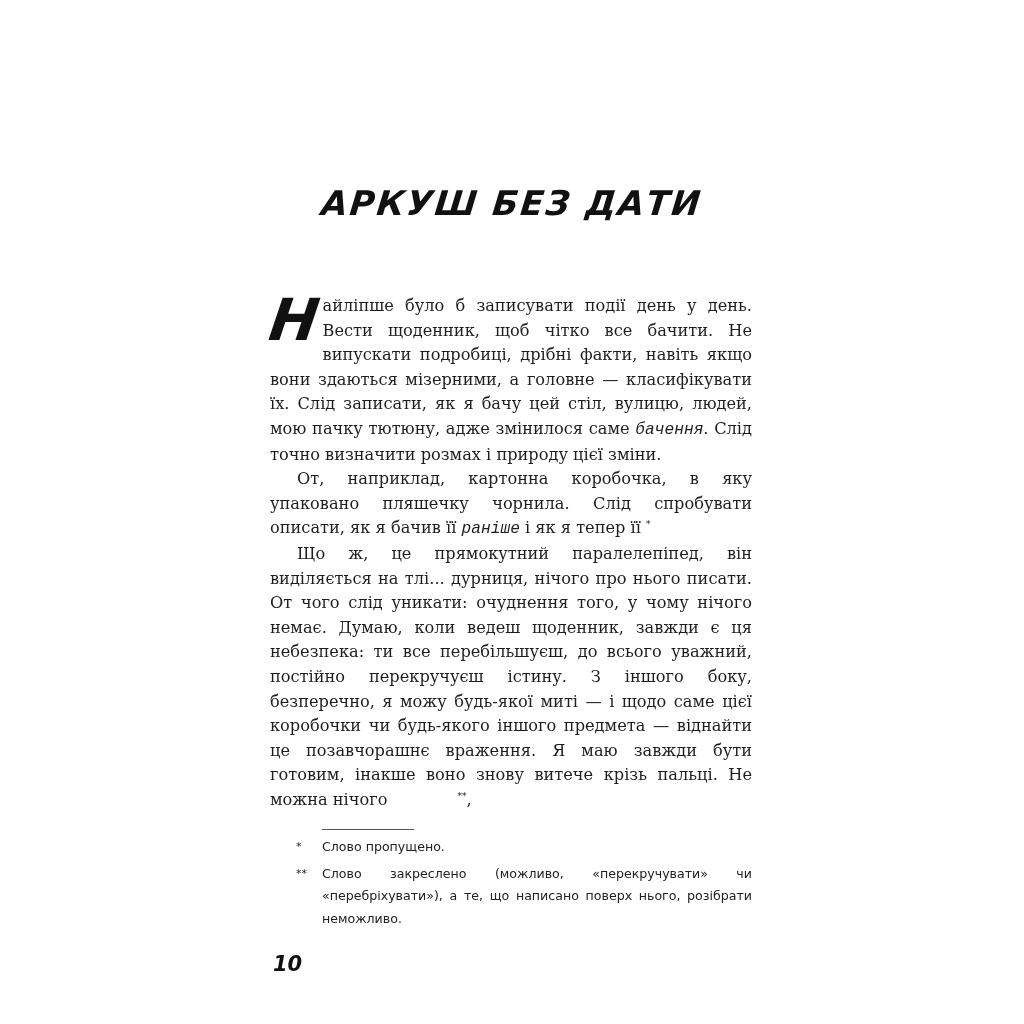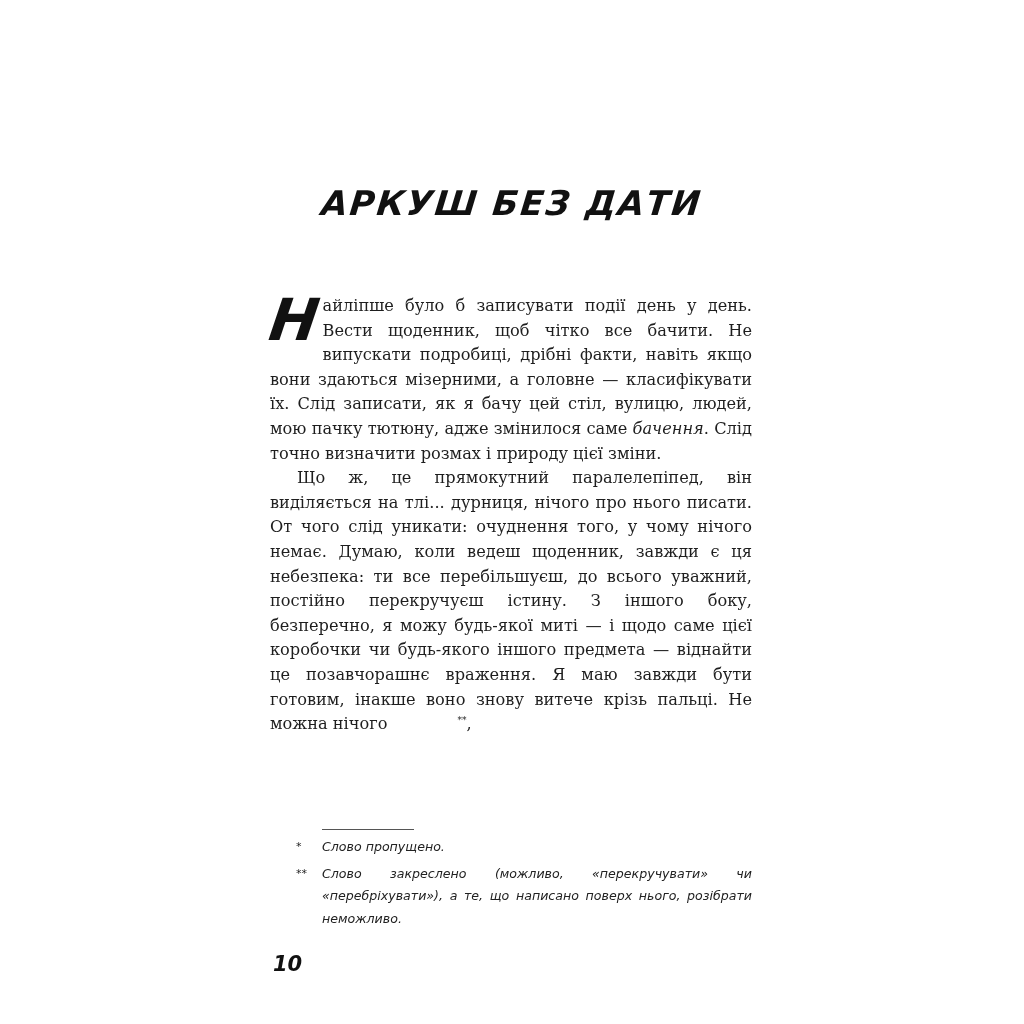--- a/index.html
+++ b/index.html
@@ -25,49 +25,50 @@
     .drop-cap {
       float: left;
       font-family: "DejaVu Sans", sans-serif;
       font-weight: bold; font-style: italic;
       font-size: 58px; line-height: 48px;
       margin: 2px 4px 0 0;
       height: 50px;
       color: #111;
       transform: skewX(-8deg);
     }
-    .body-text em { font-style: italic; }
+    .body-text em { font-style: italic; font-family: Liberation Mono, monospace; }
     sup.fn { font-size: 9px; vertical-align: 6px; line-height: 0; }
     .gap { display: inline-block; width: 70px; }
     .fn-rule {
       position: absolute; left: 322px; top: 829px; width: 92px; height: 1px;
       background: #555;
     }
     .footnotes {
       position: absolute; left: 296px; top: 836px; width: 456px;
       font-family: "DejaVu Sans", sans-serif;
       font-size: 12.6px; line-height: 22.5px; color: #222;
     }
     .fn-item { display: flex; margin-bottom: 4px; }
     .fn-mark { width: 26px; flex: 0 0 26px; font-size: 11px; }
-    .fn-text { flex: 1; text-align: justify; font-style: italic; }
+    .fn-text { flex: 1; text-align: justify; }
     .page-number {
       position: absolute; left: 273px; top: 952px;
       font-family: "DejaVu Sans", sans-serif;
       font-weight: bold; font-style: italic;
       font-size: 21px; color: #111;
     }
   </style>
 </head>
 <body>
 
 <h1 class="page-title">АРКУШ БЕЗ ДАТИ</h1>
 
 <div class="body-text">
   <p class="first"><span class="drop-cap">Н</span><span>айліпше було б записувати події день у день. Вести щоденник, щоб чітко все бачити. Не випускати подробиці, дрібні факти, навіть якщо вони здаються мізерними, а головне — класифікувати їх. Слід записати, як я бачу цей стіл, вулицю, людей, мою пачку тютюну, адже змінилося саме </span><em>бачення</em><span>. Слід точно визначити розмах і природу цієї зміни.</span></p>
+  <p><span>От, наприклад, картонна коробочка, в яку упаковано пляшечку чорнила. Слід спробувати описати, як я бачив її </span><em>раніше</em><span> і як я тепер її </span><sup class="fn">*</sup></p>
   <p><span>Що ж, це прямокутний паралелепіпед, він виділяється на тлі... дурниця, нічого про нього писати. От чого слід уникати: очуднення того, у чому нічого немає. Думаю, коли ведеш щоденник, завжди є ця небезпека: ти все перебільшуєш, до всього уважний, постійно перекручуєш істину. З іншого боку, безперечно, я можу будь-якої миті — і щодо саме цієї коробочки чи будь-якого іншого предмета — віднайти це позавчорашнє враження. Я маю завжди бути готовим, інакше воно знову витече крізь пальці. Не можна нічого</span><span class="gap"></span><sup class="fn">**</sup><span>,</span></p>
 </div>
 
 <div class="fn-rule"></div>
 
 <div class="footnotes">
   <div class="fn-item">
     <span class="fn-mark">*</span>
     <span class="fn-text">Слово пропущено.</span>
   </div>

